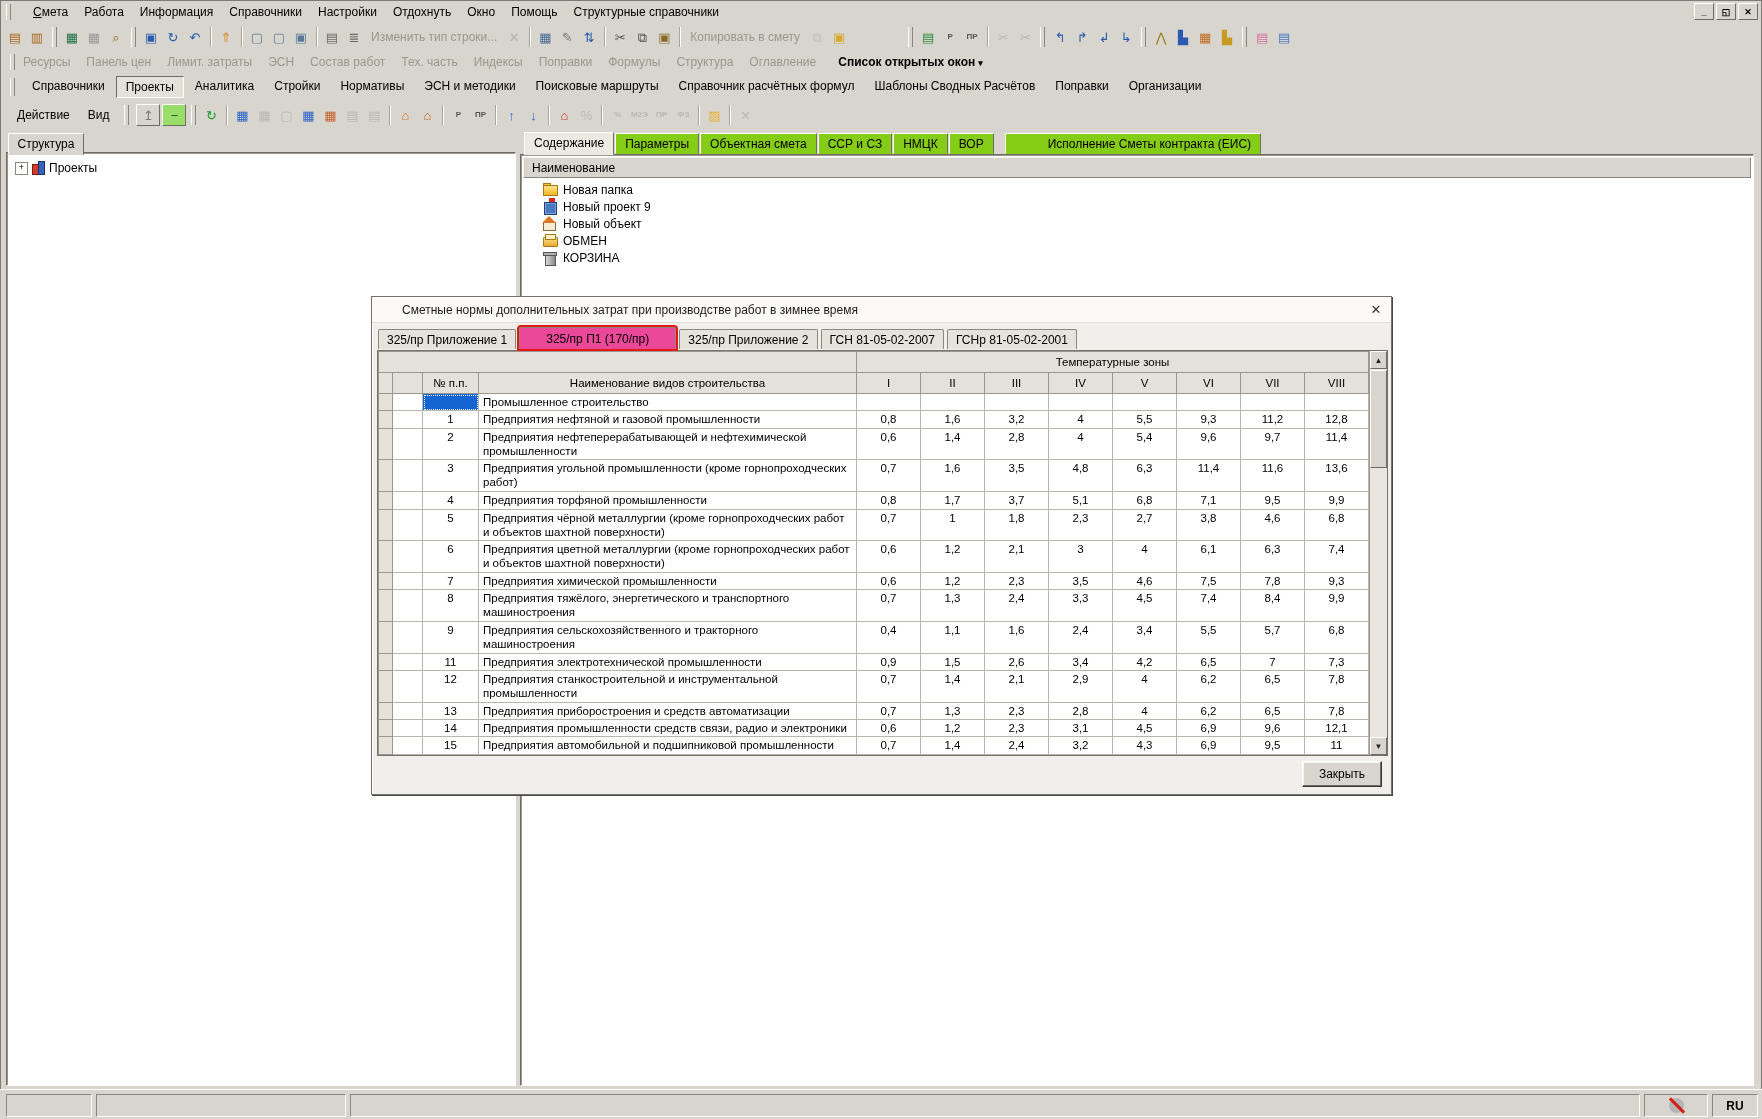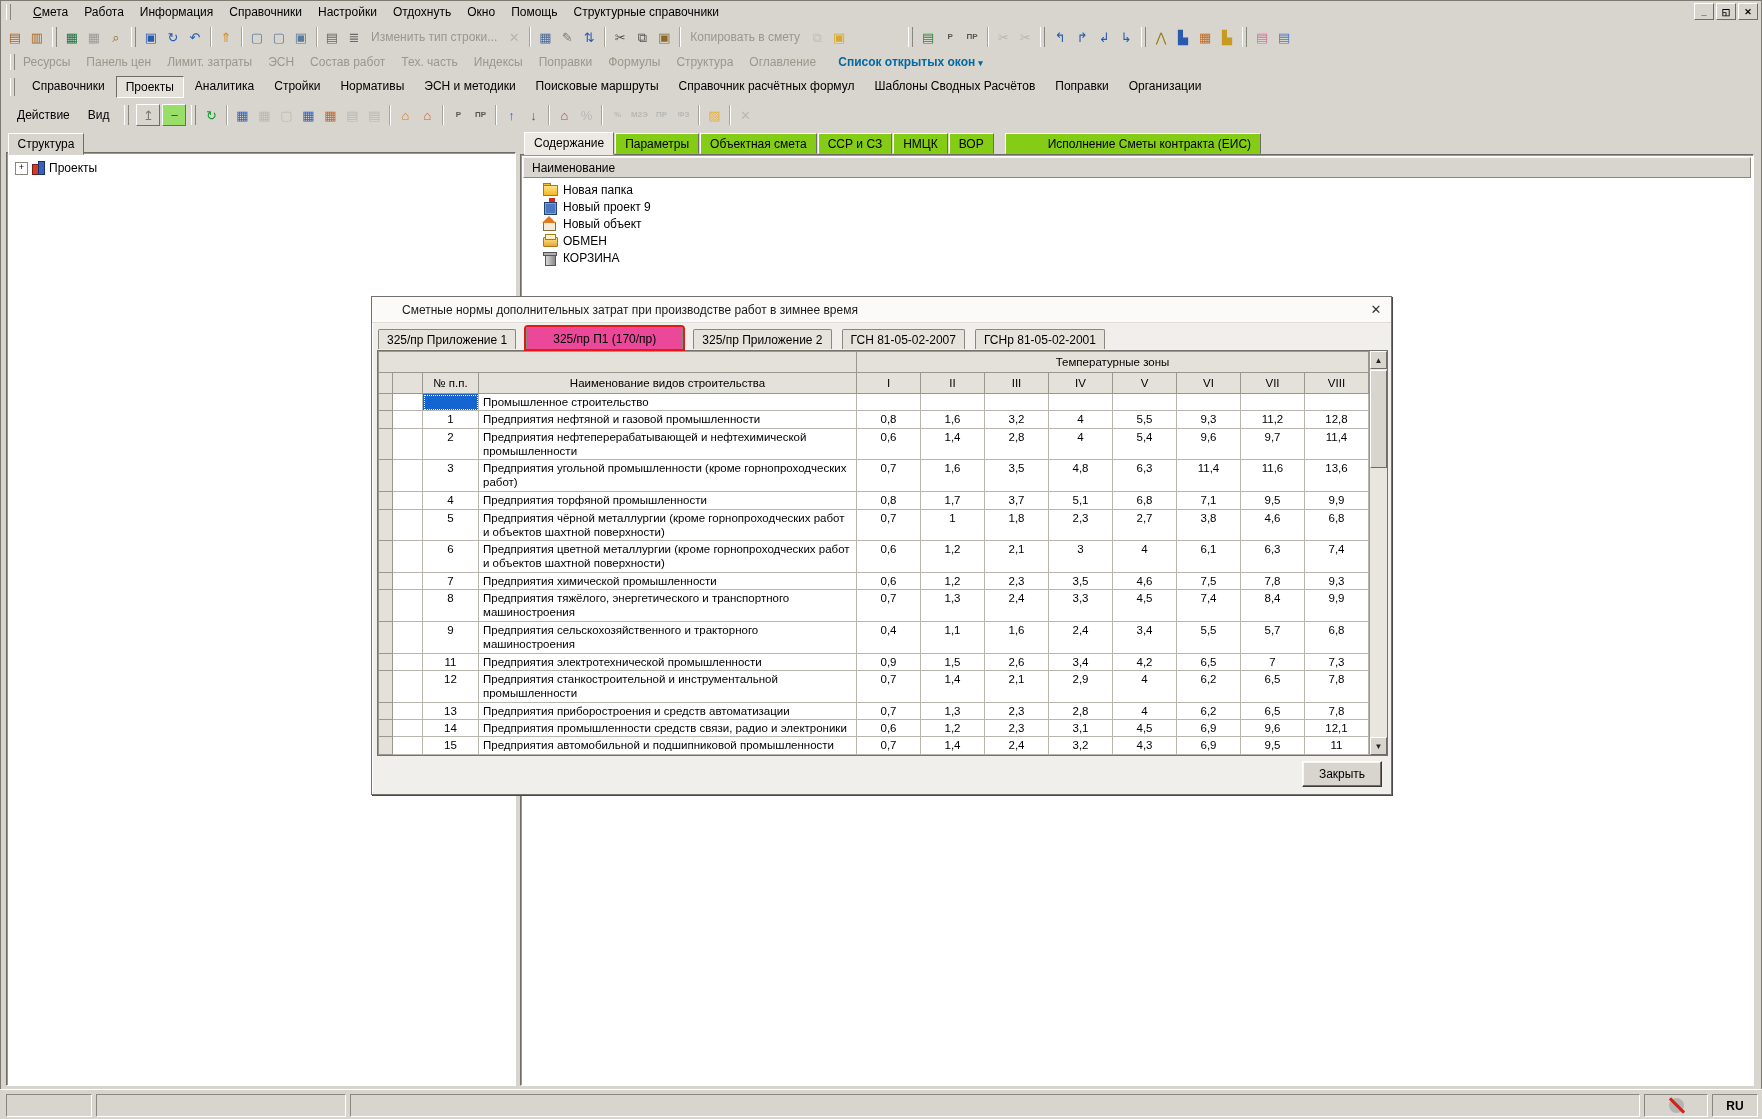--- a/index.html
+++ b/index.html
@@ -26,21 +26,21 @@
   #win-controls{position:absolute;right:4px;top:3px;display:flex;gap:2px;}
   .win-btn{width:18px;height:15px;background:#d8d5ce;display:flex;align-items:center;justify-content:center;
     font-size:9px;font-weight:bold;}
   
   #toolbar{top:24px;height:26px;padding-left:4px;}
   #toolbar .gap{width:54px;}
   
   #panelsbar{top:50px;height:24px;padding-left:10px;}
   #panelsbar .pgrip{width:3px;height:16px;border-left:1px solid #fff;border-right:1px solid #8a877f;margin-right:8px;}
   .panel-lbl{color:#9b978c;margin-right:16px;white-space:nowrap;}
-  #open-windows{color:#0369a1;font-weight:bold;white-space:nowrap;margin-left:6px;}
+  #open-windows{color:#000000;font-weight:bold;white-space:nowrap;margin-left:6px;}
   #open-windows .dd{font-size:9px;margin-left:3px;}
   
   #tabsbar{top:74px;height:26px;padding-left:10px;}
   #tabsbar .tgrip{width:3px;height:18px;border-left:1px solid #fff;border-right:1px solid #8a877f;margin-right:8px;}
   .ws-tab{padding:3px 9px;margin-right:2px;white-space:nowrap;}
   .ws-tab.active{border:1px solid;border-color:#6f6c66 #fff #fff #6f6c66;background:#e4e1da;}
   
   #actionbar{top:100px;height:30px;padding-left:8px;}
   #actionbar .agrip{width:3px;height:20px;border-left:1px solid #fff;border-right:1px solid #8a877f;margin:0 6px;}
   .ab-menu{padding:3px 9px;white-space:nowrap;}
@@ -84,21 +84,21 @@
   .icon-chart::after{content:"";position:absolute;left:6px;bottom:0;width:5px;height:12px;background:#3a62b8;border:1px solid #1a3068;}
   
   #dialog{position:absolute;left:371px;top:296px;width:1019px;height:497px;background:#f1efec;
     border:1px solid #75726b;box-shadow:1px 1px 0 #4a4a4a, inset 1px 1px 0 #ffffff;z-index:10;}
   #dlg-title-row{height:25px;display:flex;align-items:center;background:#fbfaf8;border-bottom:1px solid #e0ddd6;}
   #dlg-title{padding-left:30px;color:#1a1a1a;}
   #dlg-close{margin-left:auto;width:22px;height:20px;display:flex;align-items:center;justify-content:center;
     font-size:13px;color:#333;margin-right:4px;}
   #dlg-tabs{display:flex;align-items:flex-end;height:24px;padding-left:6px;margin-top:2px;}
   .dlg-tab{padding:3px 8px 2px;background:#e6e3dc;border:1px solid #8a877f;border-bottom:none;
-    border-radius:2px 2px 0 0;margin-right:10px;white-space:nowrap;position:relative;}
+    border-radius:2px 2px 0 0;margin-right:3px;white-space:nowrap;position:relative;}
   .dlg-tab.active{background:#ec4899;padding:4px 26px 3px;outline:2px solid #e51818;outline-offset:0;z-index:3;}
   #dlg-table-wrap{position:absolute;left:5px;top:53px;width:1009px;height:404px;background:#fff;
     border:1px solid #75726b;overflow:hidden;display:flex;}
   table#norm-table{border-collapse:collapse;table-layout:fixed;width:990px;font-size:11.5px;}
   #norm-table col.c-sel{width:14px;} #norm-table col.c-ind{width:30px;}
   #norm-table col.c-num{width:56px;} #norm-table col.c-name{width:378px;}
   #norm-table col.c-z{width:64px;}
   #norm-table th{background:#e4e1da;border:1px solid #9a978f;font-weight:normal;padding:2px 3px;height:16px;}
   #norm-table td{border:1px solid #b8b5ae;padding:1px 4px;vertical-align:top;line-height:14px;background:#fff;}
   #norm-table td.sel-strip{background:#e4e1da;border-color:#9a978f;padding:0;}

